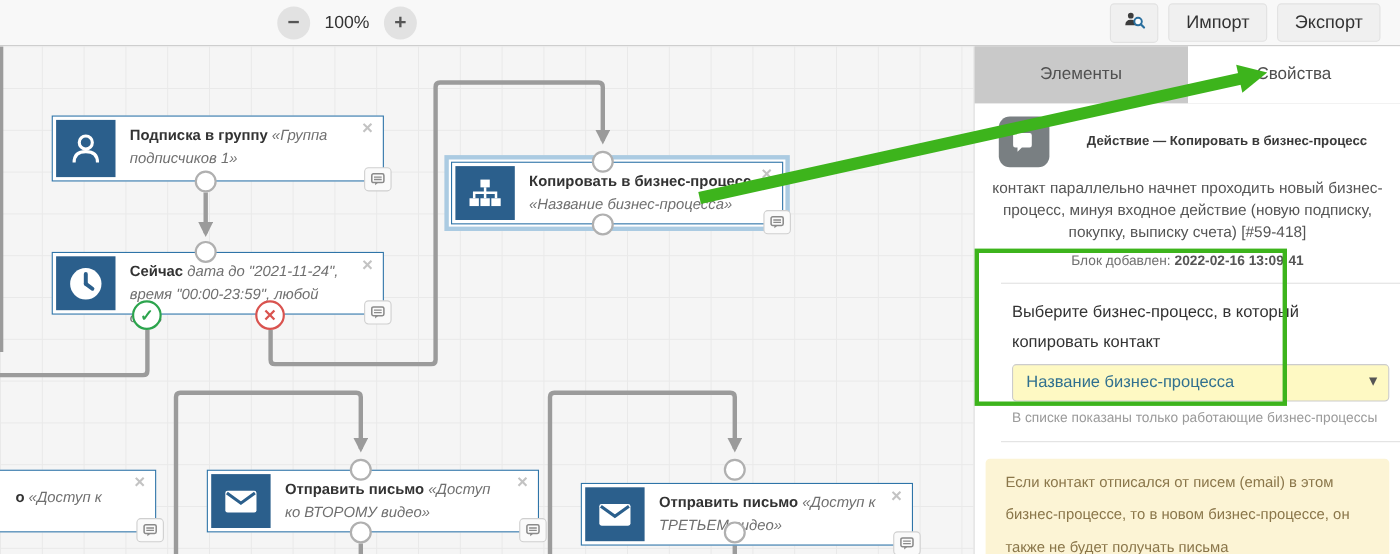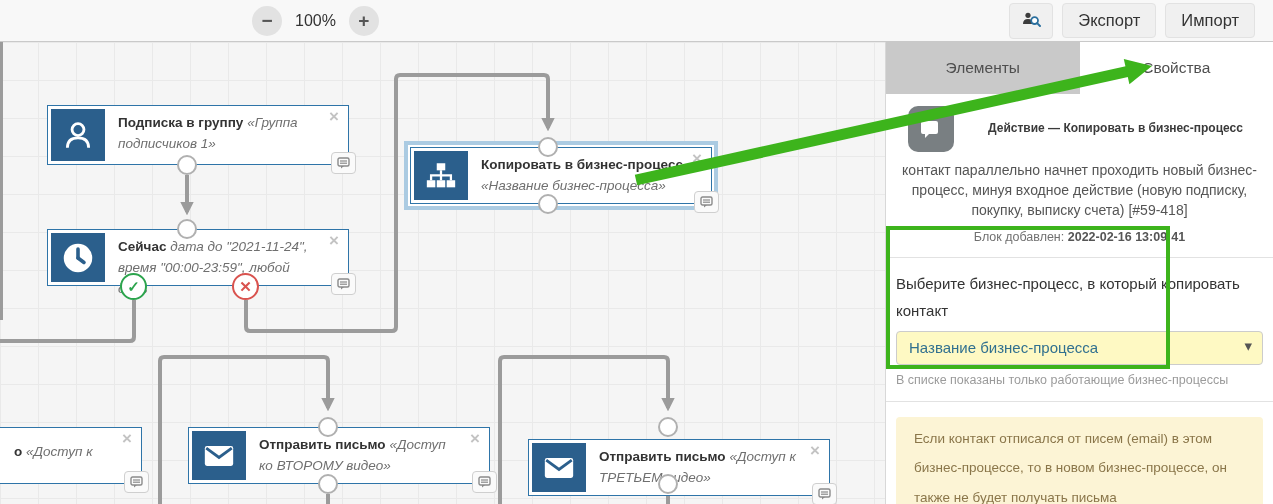--- a/index.html
+++ b/index.html
@@ -57,21 +57,21 @@
          color:#4f4f4f; cursor:pointer; }
   .tab.active { background:#fff; }
   .panel-body { padding:8px 0 0; }
   .p-header { display:flex; align-items:center; gap:16px; padding:4px 12px 0 22px; }
   .p-header-icon { width:46px; height:46px; flex:0 0 46px; border-radius:10px; background:#797f82;
                    display:flex; align-items:center; justify-content:center; }
   .p-title { flex:1; text-align:center; font-size:12px; font-weight:bold; color:#3a3a3a; line-height:1.3; }
   .p-desc { text-align:center; color:#555; font-size:14px; line-height:1.42; padding:9px 16px 0; }
   .p-added { text-align:center; color:#707070; font-size:12.5px; padding:9px 4px 13px; }
   .p-added b { color:#555; }
-  .form-section { border-top:1px solid #e2e2e2; border-bottom:1px solid #e2e2e2; padding:12px 10px 14px; }
+  .form-section { border-top:1px solid #e2e2e2; border-bottom:1px solid #e2e2e2; padding:12px 10px 14px;margin-left:24px; }
   .form-label { font-size:15px; color:#333; line-height:1.8; margin-bottom:7px; }
   .select-wrap { position:relative; }
   .bp-select { width:100%; height:34px; border:1px solid #ccc; border-radius:4px; background:#fef9c3;
                color:#31708f; font-size:15px; font-family:inherit; padding:0 28px 0 12px;
                appearance:none; -webkit-appearance:none; cursor:pointer; }
   .select-chevron { position:absolute; right:11px; top:6px; color:#555; font-size:15px; pointer-events:none; }
   .form-hint { font-size:12.5px; color:#9b9b9b; margin-top:8px; }
   .warning-box { margin:15px 10px 0; background:#fcf4d5; border-radius:4px; padding:7px 18px 9px;
                  color:#8a764a; font-size:13.5px; line-height:2.2; }
 
@@ -95,22 +95,22 @@
       <button class="tb-btn tb-icon-btn">
         <span>
           <svg width="21" height="18" viewBox="0 0 21 18">
             <circle cx="7" cy="5.3" r="2.6" fill="#3c3c3c"></circle>
             <path d="M2 14 q0 -5 5 -5 q5 0 5 5 z" fill="#3c3c3c"></path>
             <circle cx="13.6" cy="10.6" r="3.4" fill="#fff" stroke="#2a6f9e" stroke-width="1.8"></circle>
             <line x1="16.1" y1="13.1" x2="19" y2="16" stroke="#2a6f9e" stroke-width="2" stroke-linecap="round"></line>
           </svg>
         </span>
       </button>
+      <button class="tb-btn">Импорт</button>
       <button class="tb-btn">Экспорт</button>
-      <button class="tb-btn">Импорт</button>
     </div>
   </div>
 
   <div class="canvas">
 
     <svg class="wires" width="885" height="462" viewBox="0 0 885 462">
       <defs>
         <marker id="garr" viewBox="0 0 10 10" refX="7.5" refY="5" markerWidth="3.4" markerHeight="3.4" orient="auto">
           <path d="M0,0 L10,5 L0,10 z" fill="#9b9b9b"></path>
         </marker>

